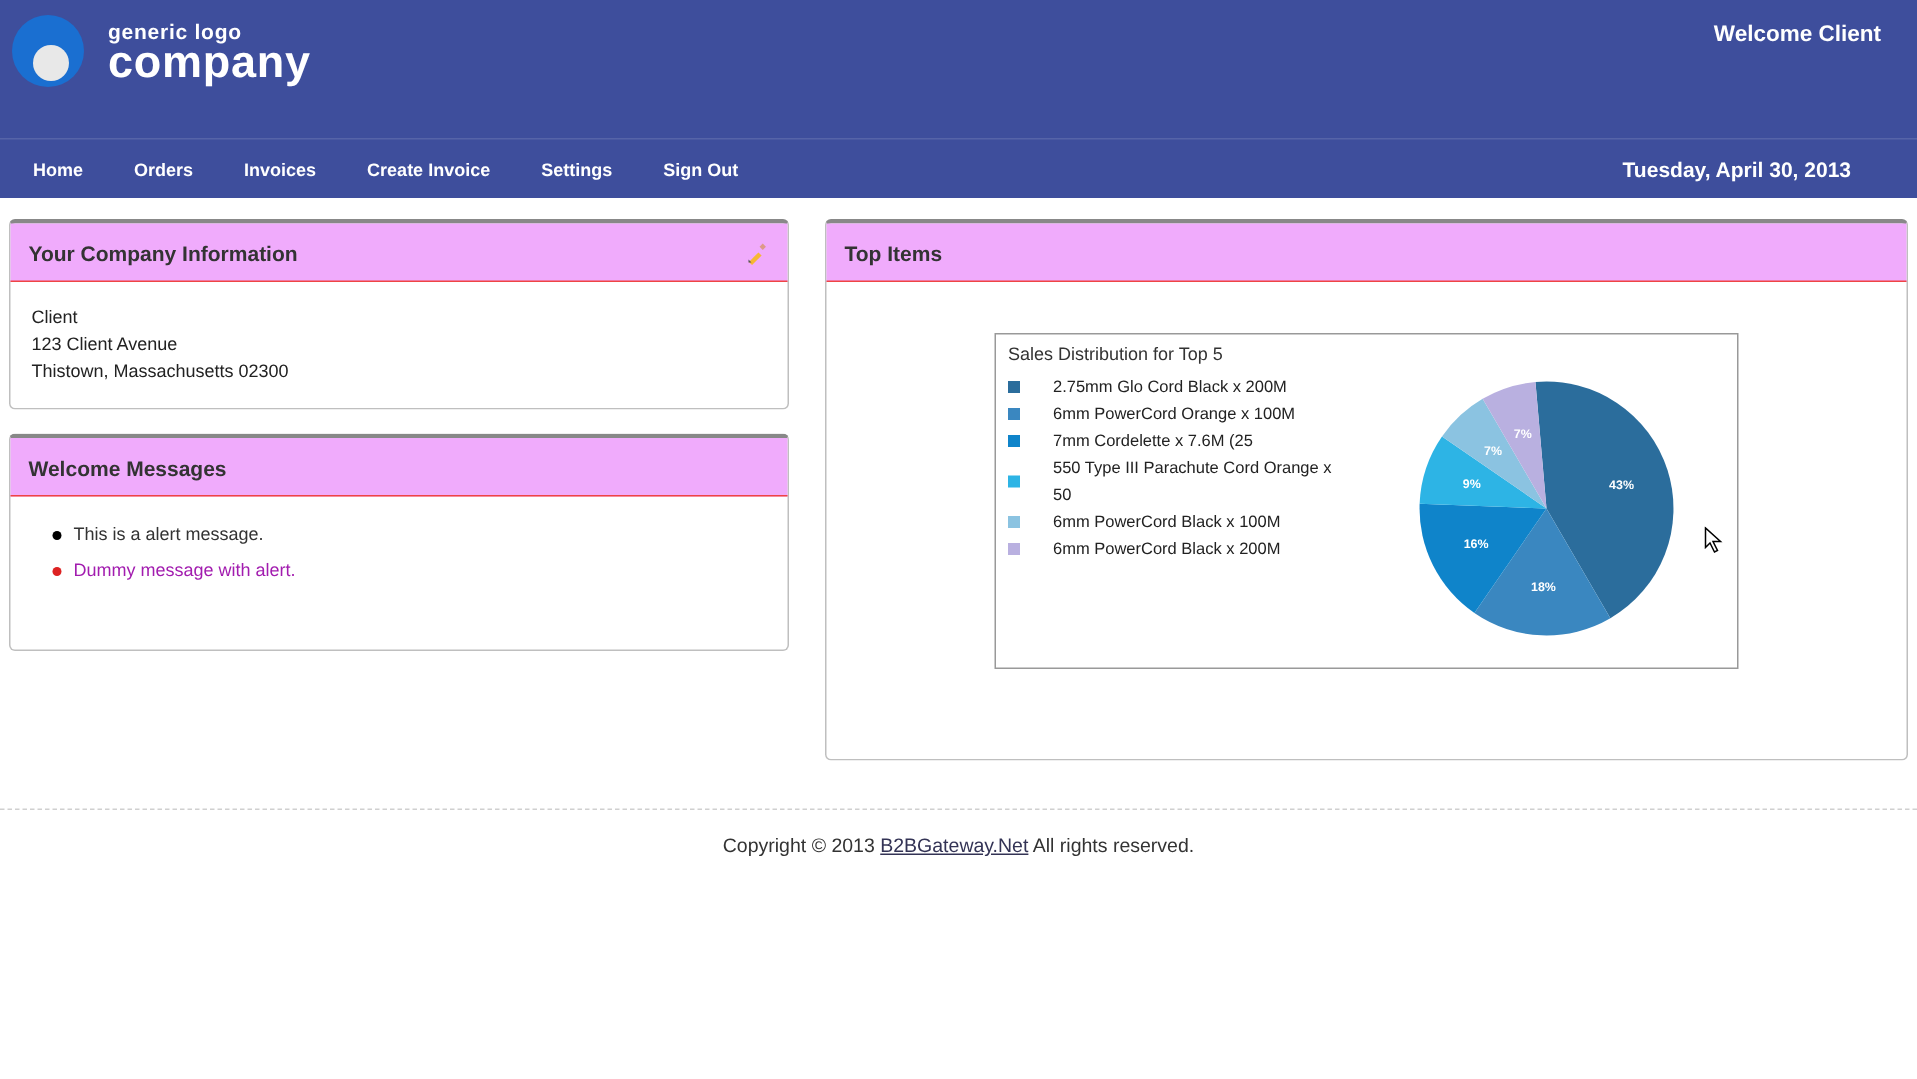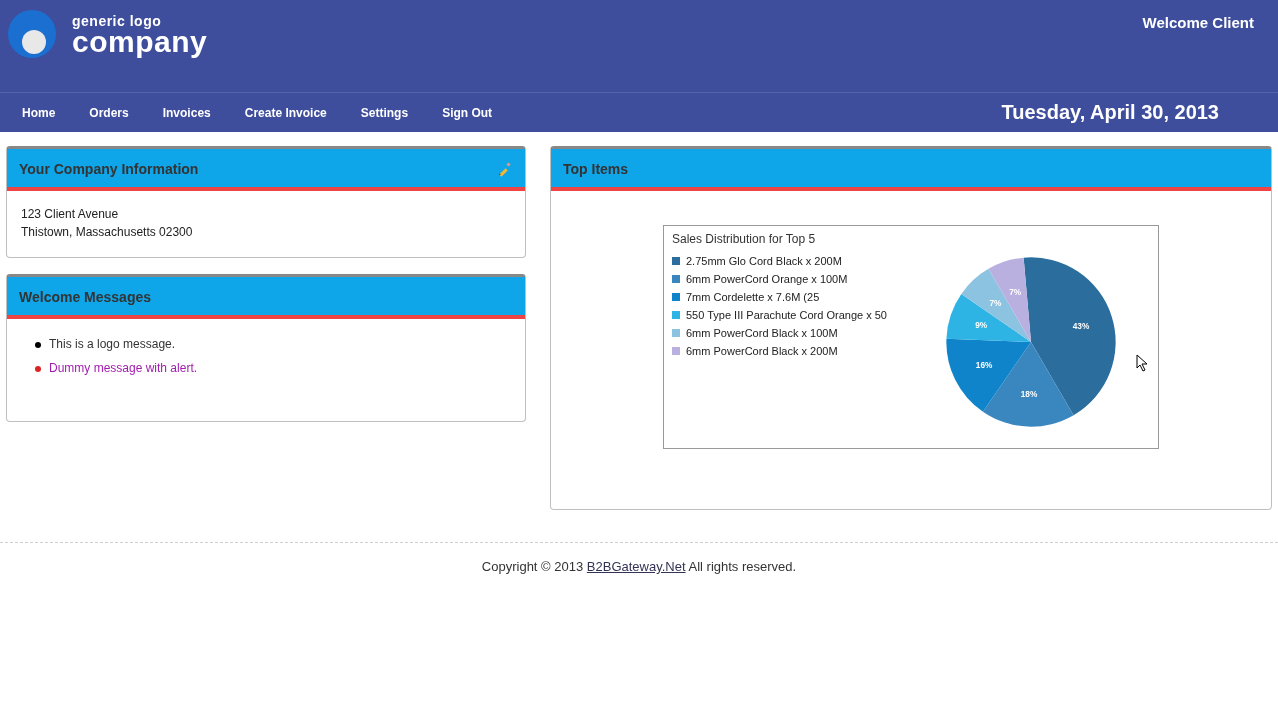--- a/index.html
+++ b/index.html
@@ -74,47 +74,47 @@
   .navbar a {
     color: #fff;
     font-size: 12px;
     font-weight: bold;
     text-decoration: none;
     margin-right: 34px;
     cursor: pointer;
   }
   .nav-date {
     position: absolute;
-    right: 59px;
+    right: 44px;
     color: #fff;
-    font-size: 20px;
+    font-size: 14px;
     font-weight: bold;
   }
   .content {
     display: flex;
     gap: 24px;
     padding: 14px 6px 8px 6px;
     align-items: flex-start;
   }
   .col-left { width: 520px; }
   .col-right { flex: 1; }
   .panel {
     border: 1px solid #bfbfbf;
     border-top: 3px solid #888;
     border-radius: 4px;
     margin-bottom: 16px;
     background: #fff;
   }
   .panel-header {
-    background: #0ea5e9;
+    background: #f0abfc;
     padding: 12px 12px 10px 12px;
     font-size: 14px;
     font-weight: bold;
     color: #333;
-    border-bottom: 4px solid #ef4444;
+    border-bottom: 1px solid #ef4444;
     display: flex;
     justify-content: space-between;
     align-items: center;
   }
   .panel-body {
     padding: 14px 14px 16px 14px;
   }
   .edit-icon {
     width: 16px; height: 16px;
     cursor: pointer;
@@ -162,20 +162,21 @@
   .legend {
     width: 230px;
     padding-top: 2px;
   }
   .legend-item {
     display: flex;
     align-items: center;
     font-size: 11px;
     line-height: 18px;
     color: #222;
+    gap: 16px;
   }
   .legend-swatch {
     width: 8px; height: 8px;
     margin-right: 6px;
     flex-shrink: 0;
   }
   .pie-wrap {
     flex: 1;
     display: flex;
     justify-content: center;
@@ -240,32 +241,33 @@
         <span>Your Company Information</span>
         <span class="edit-icon">
           <svg width="16" height="16" viewBox="0 0 16 16">
             <rect x="2" y="10" width="9" height="3" transform="rotate(-45 6.5 11.5)" fill="#f7b733"></rect>
             <polygon points="2,14 4,14 2,12" fill="#555"></polygon>
             <rect x="10" y="2" width="3" height="3" transform="rotate(-45 11.5 3.5)" fill="#d98"></rect>
           </svg>
         </span>
       </div>
       <div class="panel-body">
+        <div class="info-line">Client</div>
         <div class="info-line">123 Client Avenue</div>
         <div class="info-line">Thistown, Massachusetts  02300</div>
       </div>
     </div>
 
     <div class="panel">
       <div class="panel-header">
         <span>Welcome Messages</span>
       </div>
       <div class="panel-body messages" style="padding-bottom:36px;">
         <ul id="messages-list">
-            <li>This is a logo message.</li>
+            <li>This is a alert message.</li>
             <li class="alert">Dummy message with alert.</li>
           </ul>
       </div>
     </div>
 
   </div>
 
   <div class="col-right">
     <div class="panel">
       <div class="panel-header">

